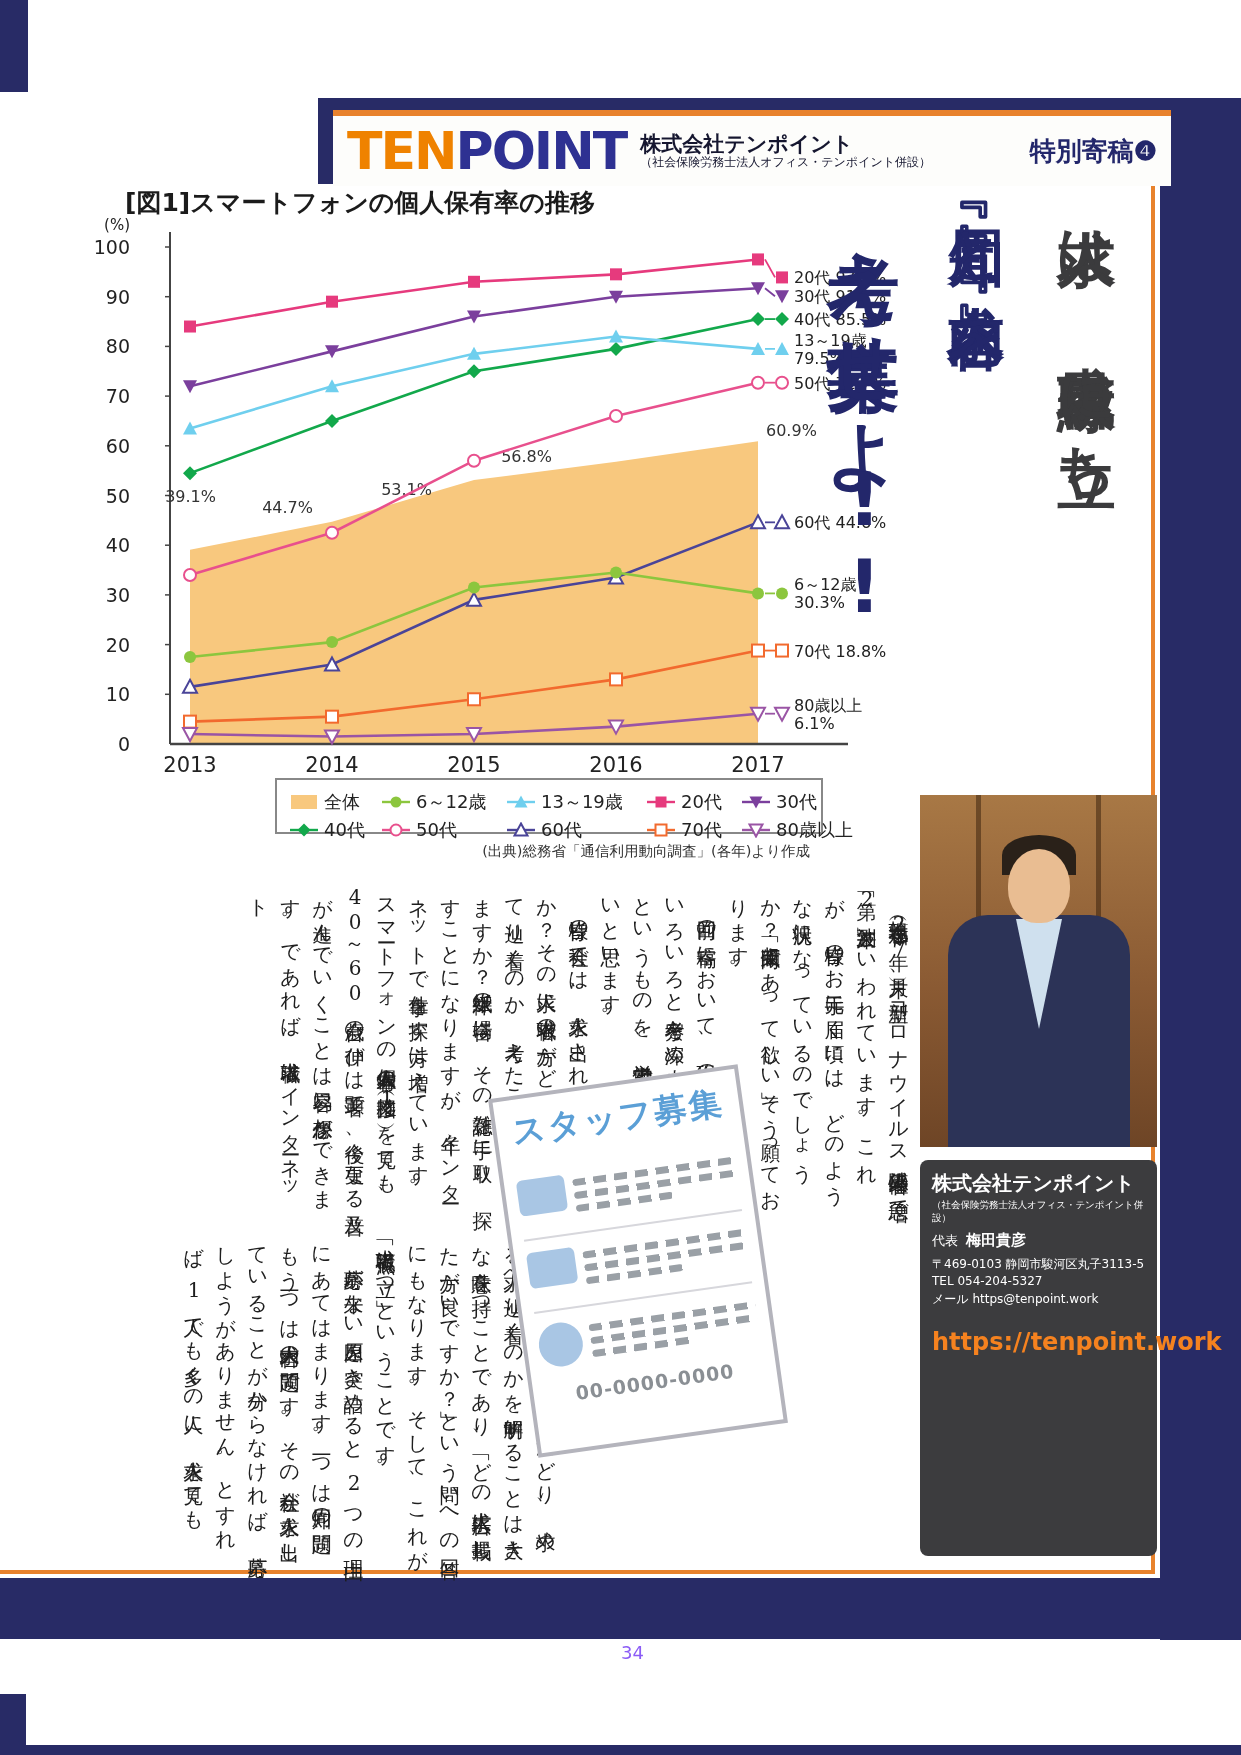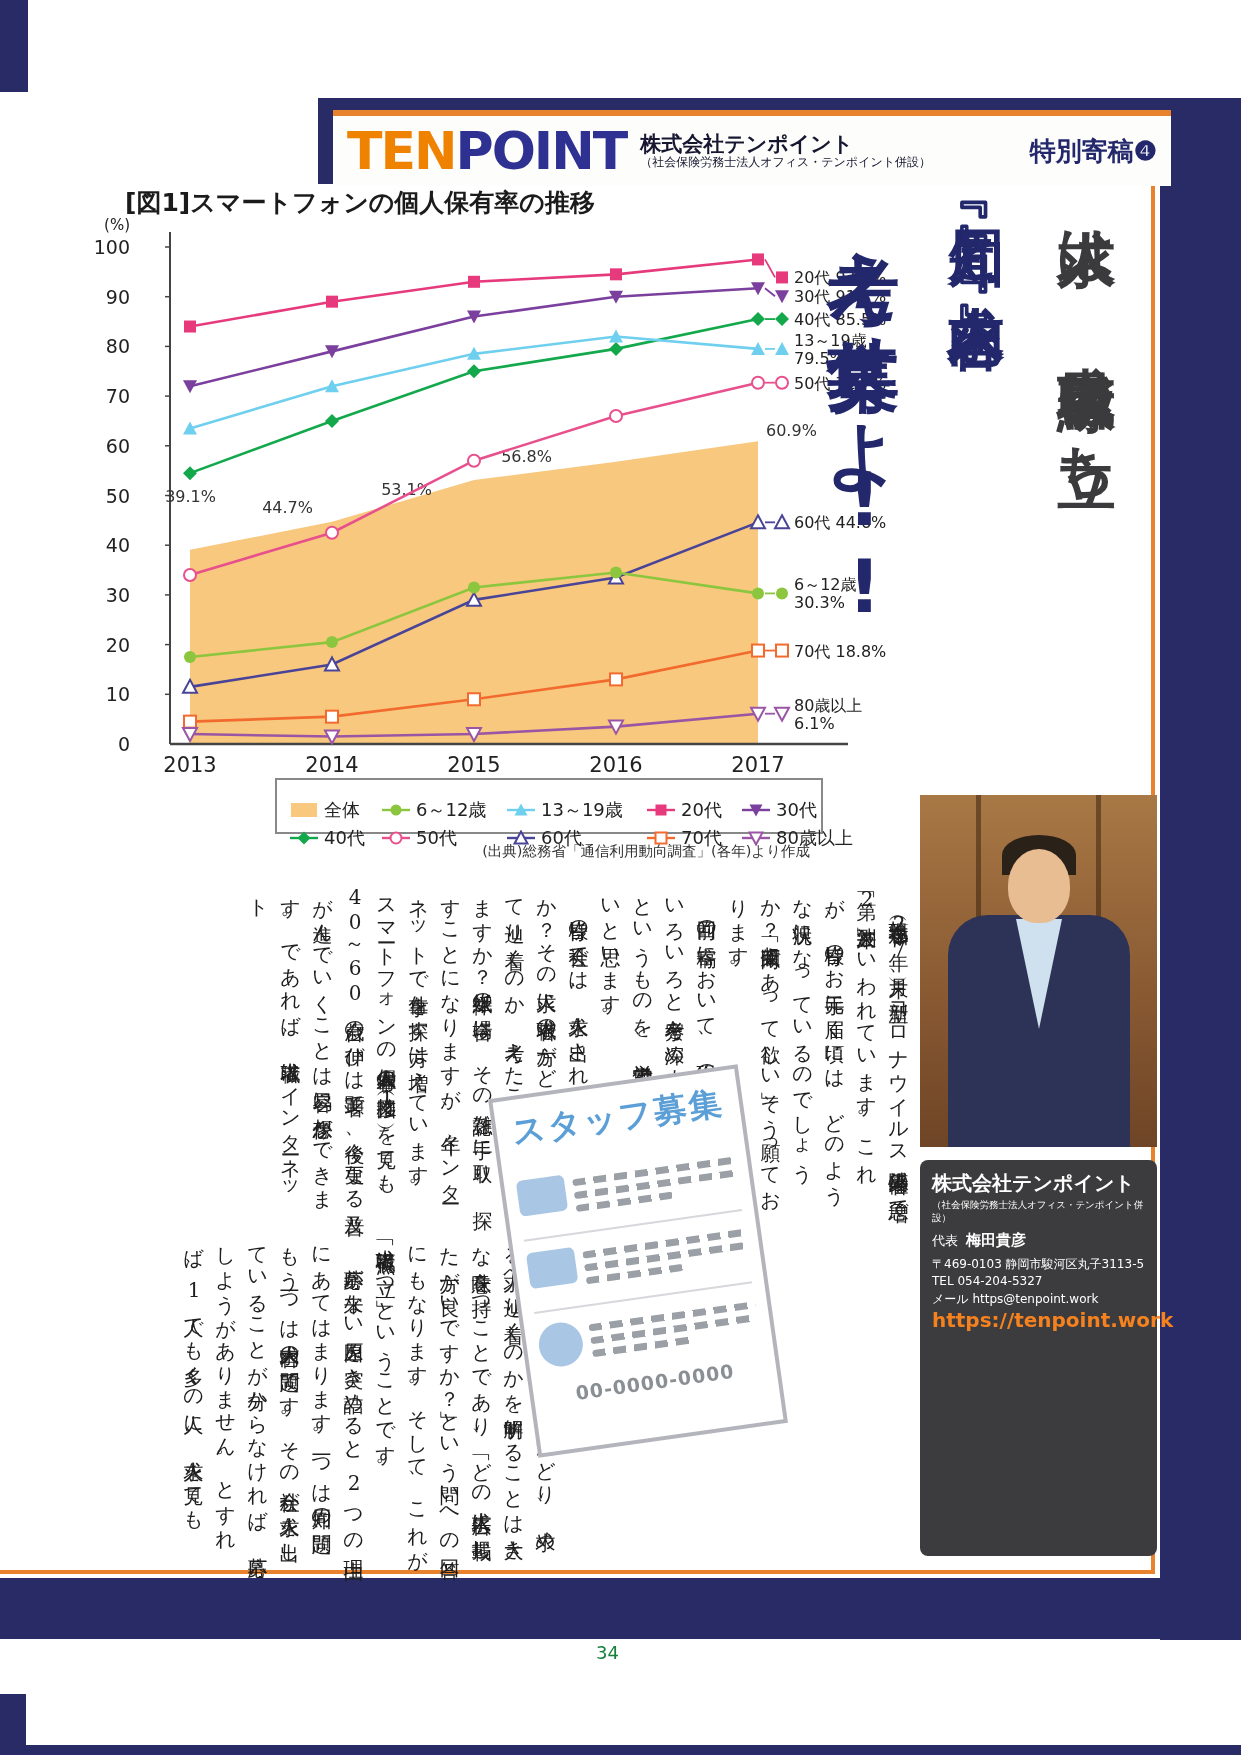--- a/index.html
+++ b/index.html
@@ -29,21 +29,21 @@
   .sq-tl{left:0;top:0;width:28px;height:92px;}
   .sq-bl{left:0;top:1694px;width:26px;height:61px;}
   .strip-b{left:0;top:1745px;width:1241px;height:10px;}
 
   
   .fig-title{left:80px;top:186px;font-size:25px;font-weight:bold;color:#1b1b1b;margin-left:45px;}
   #chart-svg{left:70px;top:214px;}
   #chart-svg text{font-family:"DejaVu Sans","Liberation Sans",sans-serif;}
   .legend{left:275px;top:778px;width:548px;height:56px;border:2px solid #888;background:#fff;
           display:grid;grid-template-columns:92px 125px 140px 95px 1fr;grid-auto-rows:28px;
-          align-items:center;padding:16px 0 0 12px;box-sizing:border-box;}
+          align-items:center;padding:8px 0 0 12px;box-sizing:border-box;}
   .lg-item{display:flex;align-items:center;gap:5px;font-size:18px;color:#222;white-space:nowrap;}
   .src-note{left:400px;top:842px;width:410px;text-align:right;font-size:14.5px;color:#333;}
 
   
   .hl{font-weight:bold;line-height:1.0;}
   .hl1{left:1058px;top:183px;height:830px;font-family:"DejaVu Serif","Liberation Serif",serif;
        font-size:58px;color:#3b3b3d;letter-spacing:3px;}
   .hl2{left:948px;top:183px;height:780px;font-size:57px;color:#23276b;letter-spacing:2px;}
   .hl3{left:828px;top:195px;height:730px;font-size:73px;color:#23276b;letter-spacing:2px;}
 
@@ -69,36 +69,36 @@
 
   
   .info{left:920px;top:1160px;width:237px;height:396px;background:#3c3c3e;border-radius:8px;
         color:#fff;box-sizing:border-box;padding:10px 10px 8px 12px;}
   .info .t1{font-size:20px;font-weight:bold;letter-spacing:0px;}
   .info .t2{font-size:9.5px;margin-top:2px;}
   .info .rep{font-size:13px;margin-top:6px;}
   .info .rep b{font-size:15px;margin-left:8px;}
   .info .adr{font-size:12px;margin-top:6px;line-height:1.45;}
   .info .biz{font-size:11.3px;margin-top:7px;line-height:1.42;}
-  .info .url{font-size:20px;font-weight:bold;color:#f5821f;margin-top:0;}
+  .info .url{font-size:24px;font-weight:bold;color:#f5821f;margin-top:20px;}
 
   
   .flyer{left:512px;top:1080px;width:252px;height:362px;background:#fff;border:4px solid #b4b4bc;
          transform:rotate(-8deg);box-sizing:border-box;padding:10px 12px;}
   .flyer .ttl{font-size:33px;font-weight:bold;color:#5b9fd6;text-align:center;letter-spacing:2px;}
   .flyer .sec{display:flex;gap:8px;margin-top:14px;align-items:flex-start;
               border-top:2px solid #d7d7dc;padding-top:12px;}
   .flyer .pic{width:48px;height:36px;background:#a9c6e4;border-radius:6px;flex:0 0 auto;}
   .flyer .lines{flex:1;}
   .flyer .dot{height:7px;border-radius:4px;margin:6px 0;
               background:repeating-linear-gradient(90deg,#9aa0a6 0 13px,transparent 13px 21px);}
   .flyer .dot.w60{width:60%;}
   .flyer .phone{text-align:center;font-size:19px;font-weight:bold;color:#8a8f94;margin-top:16px;letter-spacing:1px;}
 
-  .pageno{left:596px;top:1642px;width:48px;text-align:left;font-size:18px;color:#15803d;}
+  .pageno{left:596px;top:1642px;width:48px;text-align:right;font-size:18px;color:#8b5cf6;}
 </style>
 </head>
 <body>
 
 <div class="page">
 
   <div class="abs navy sq-tl"></div>
   <div class="abs navy hdr-band"></div>
   <div class="abs navy band-right"></div>
   <div class="abs pin-v"></div>

